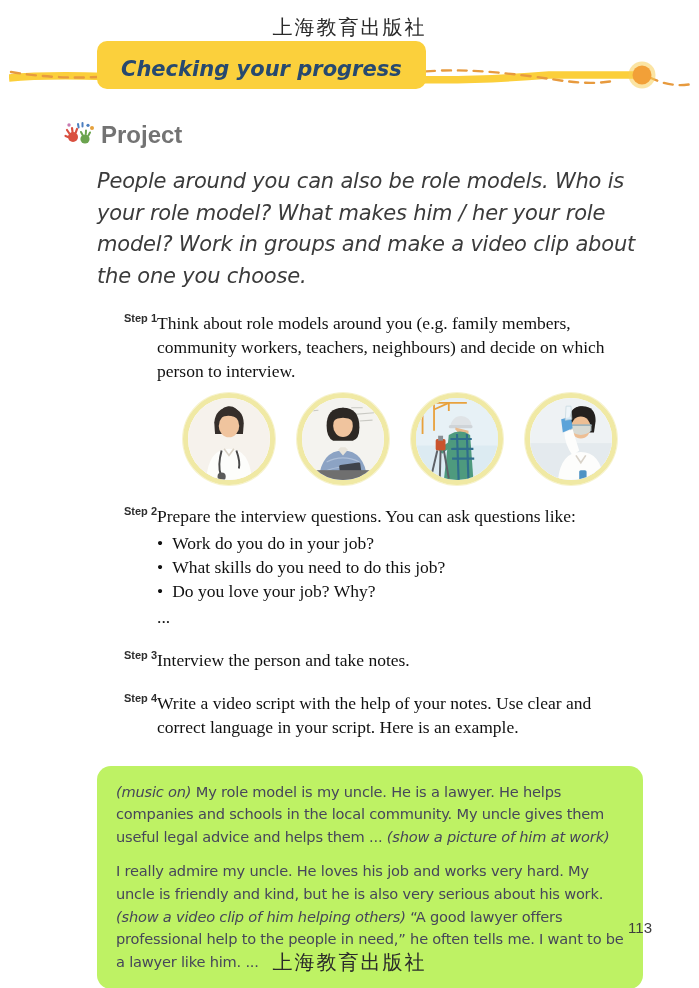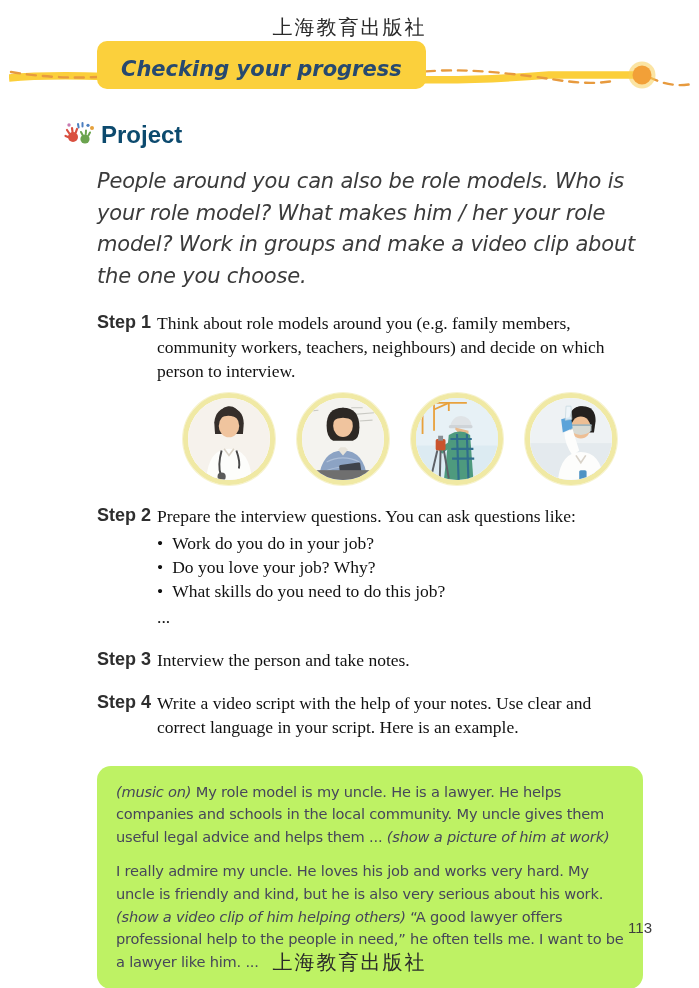--- a/index.html
+++ b/index.html
@@ -64,21 +64,21 @@
   .project-row {
     display: flex;
     align-items: center;
     margin: 2px 0 0 52px;
     height: 32px;
   }
   .project-title {
     font-family: "Liberation Sans", sans-serif;
     font-weight: bold;
     font-size: 24px;
-    color: #0c4a6e;
+    color: #737373;
     margin-left: 2px;
   }
 
   .content { margin: 12px 0 0 88px; width: 546px; }
 
   .main-title {
     font-family: "Liberation Sans", sans-serif;
     font-weight: bold;
     font-size: 21px;
     color: #000000;
@@ -92,23 +92,24 @@
     line-height: 1.5;
     color: #3b3b3b;
     letter-spacing: -0.2px;
   }
 
   .step { display: flex; margin-top: 19px; }
   .step-label {
     flex: 0 0 60px;
     font-family: "Liberation Sans", sans-serif;
     font-weight: 600;
-    font-size: 18px;
+    font-size: 11px;
     color: #2e2e2e;
     padding-top: 1px;
+    text-align: right;
   }
   .step-body {
     flex: 1;
     font-size: 17.5px;
     line-height: 1.38;
     color: #111111;
   }
   .bullet-list { list-style: none; margin-top: 2px; }
   .bullet-list li::before { content: "•"; margin-right: 9px; color: #111; }
   .ellipsis-line { margin-top: 2px; }
@@ -286,22 +287,22 @@
         </svg>
       </div>
     </div>
 
     <div class="step">
       <div class="step-label">Step 2</div>
       <div class="step-body">
         <div>Prepare the interview questions. You can ask questions like:</div>
         <ul class="bullet-list">
           <li>Work do you do in your job?</li>
+          <li>What skills do you need to do this job?</li>
           <li>Do you love your job? Why?</li>
-          <li>What skills do you need to do this job?</li>
         </ul>
         <div class="ellipsis-line">...</div>
       </div>
     </div>
 
     <div class="step">
       <div class="step-label">Step 3</div>
       <div class="step-body">Interview the person and take notes.</div>
     </div>
 

